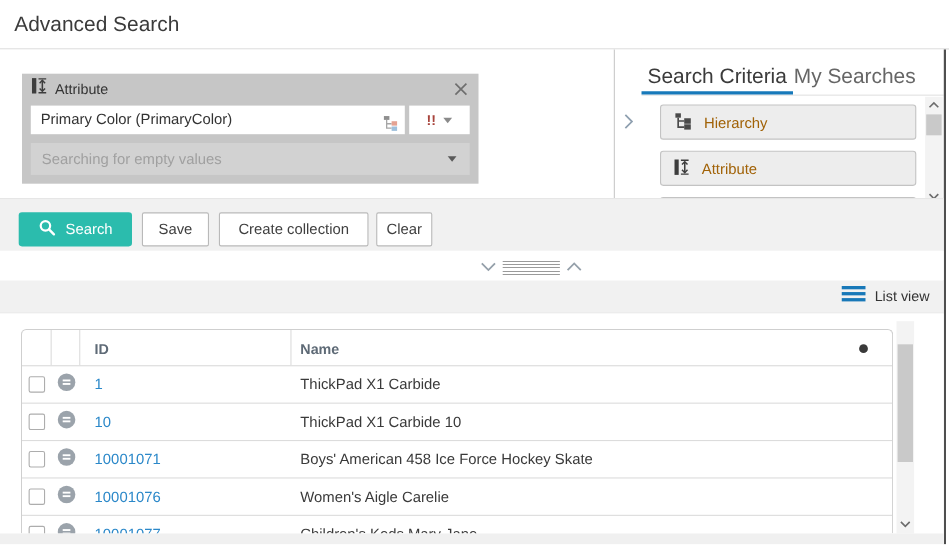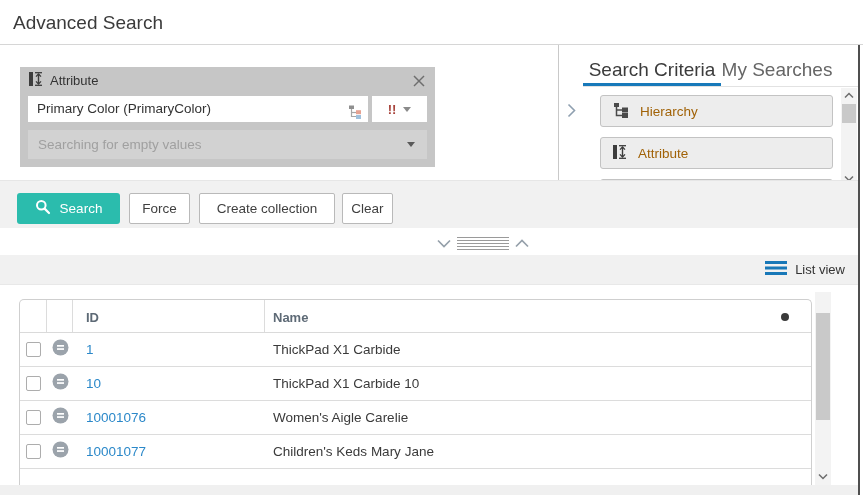--- a/index.html
+++ b/index.html
@@ -206,21 +206,21 @@
   <div class="toolbar-band">
     <div class="btn btn-search">
       <span>
         <svg width="16" height="16" viewBox="0 0 16 16">
           <circle cx="6.3" cy="6.3" r="4.3" fill="none" stroke="#ffffff" stroke-width="2"></circle>
           <line x1="9.6" y1="9.6" x2="14" y2="14" stroke="#ffffff" stroke-width="2.2" stroke-linecap="round"></line>
         </svg>
       </span>
       <span>Search</span>
     </div>
-    <div class="btn btn-plain btn-save">Force</div>
+    <div class="btn btn-plain btn-save">Save</div>
     <div class="btn btn-plain btn-create">Create collection</div>
     <div class="btn btn-plain btn-clear">Clear</div>
   </div>
 
   <div class="splitter-strip">
     <div class="splitter-controls">
       <span>
         <svg width="14" height="9" viewBox="0 0 14 9">
             <path d="M1 1.5 L7 7.5 L13 1.5" fill="none" stroke="#95a0aa" stroke-width="1.7"></path>
           </svg>
@@ -284,20 +284,36 @@
                 <circle cx="8.5" cy="8.5" r="8" fill="#9ba3ab"></circle>
                 <rect x="5" y="6" width="7" height="1.7" fill="#fff"></rect>
                 <rect x="5" y="9.2" width="7" height="1.7" fill="#fff"></rect>
               </svg>
         </span>
           </div>
         <div class="td-id">10</div>
         <div class="td-name">ThickPad X1 Carbide 10</div>
       </div>
 
+      <div class="tbl-row">
+        <div class="td-check">
+            <span class="checkbox"></span>
+          </div>
+        <div class="td-icon">
+            <span>
+          <svg width="17" height="17" viewBox="0 0 17 17">
+                <circle cx="8.5" cy="8.5" r="8" fill="#9ba3ab"></circle>
+                <rect x="5" y="6" width="7" height="1.7" fill="#fff"></rect>
+                <rect x="5" y="9.2" width="7" height="1.7" fill="#fff"></rect>
+              </svg>
+        </span>
+          </div>
+        <div class="td-id">10001071</div>
+        <div class="td-name">Boys' American 458 Ice Force Hockey Skate</div>
+      </div>
 
       <div class="tbl-row">
         <div class="td-check">
             <span class="checkbox"></span>
           </div>
         <div class="td-icon">
             <span>
           <svg width="17" height="17" viewBox="0 0 17 17">
                 <circle cx="8.5" cy="8.5" r="8" fill="#9ba3ab"></circle>
                 <rect x="5" y="6" width="7" height="1.7" fill="#fff"></rect>

